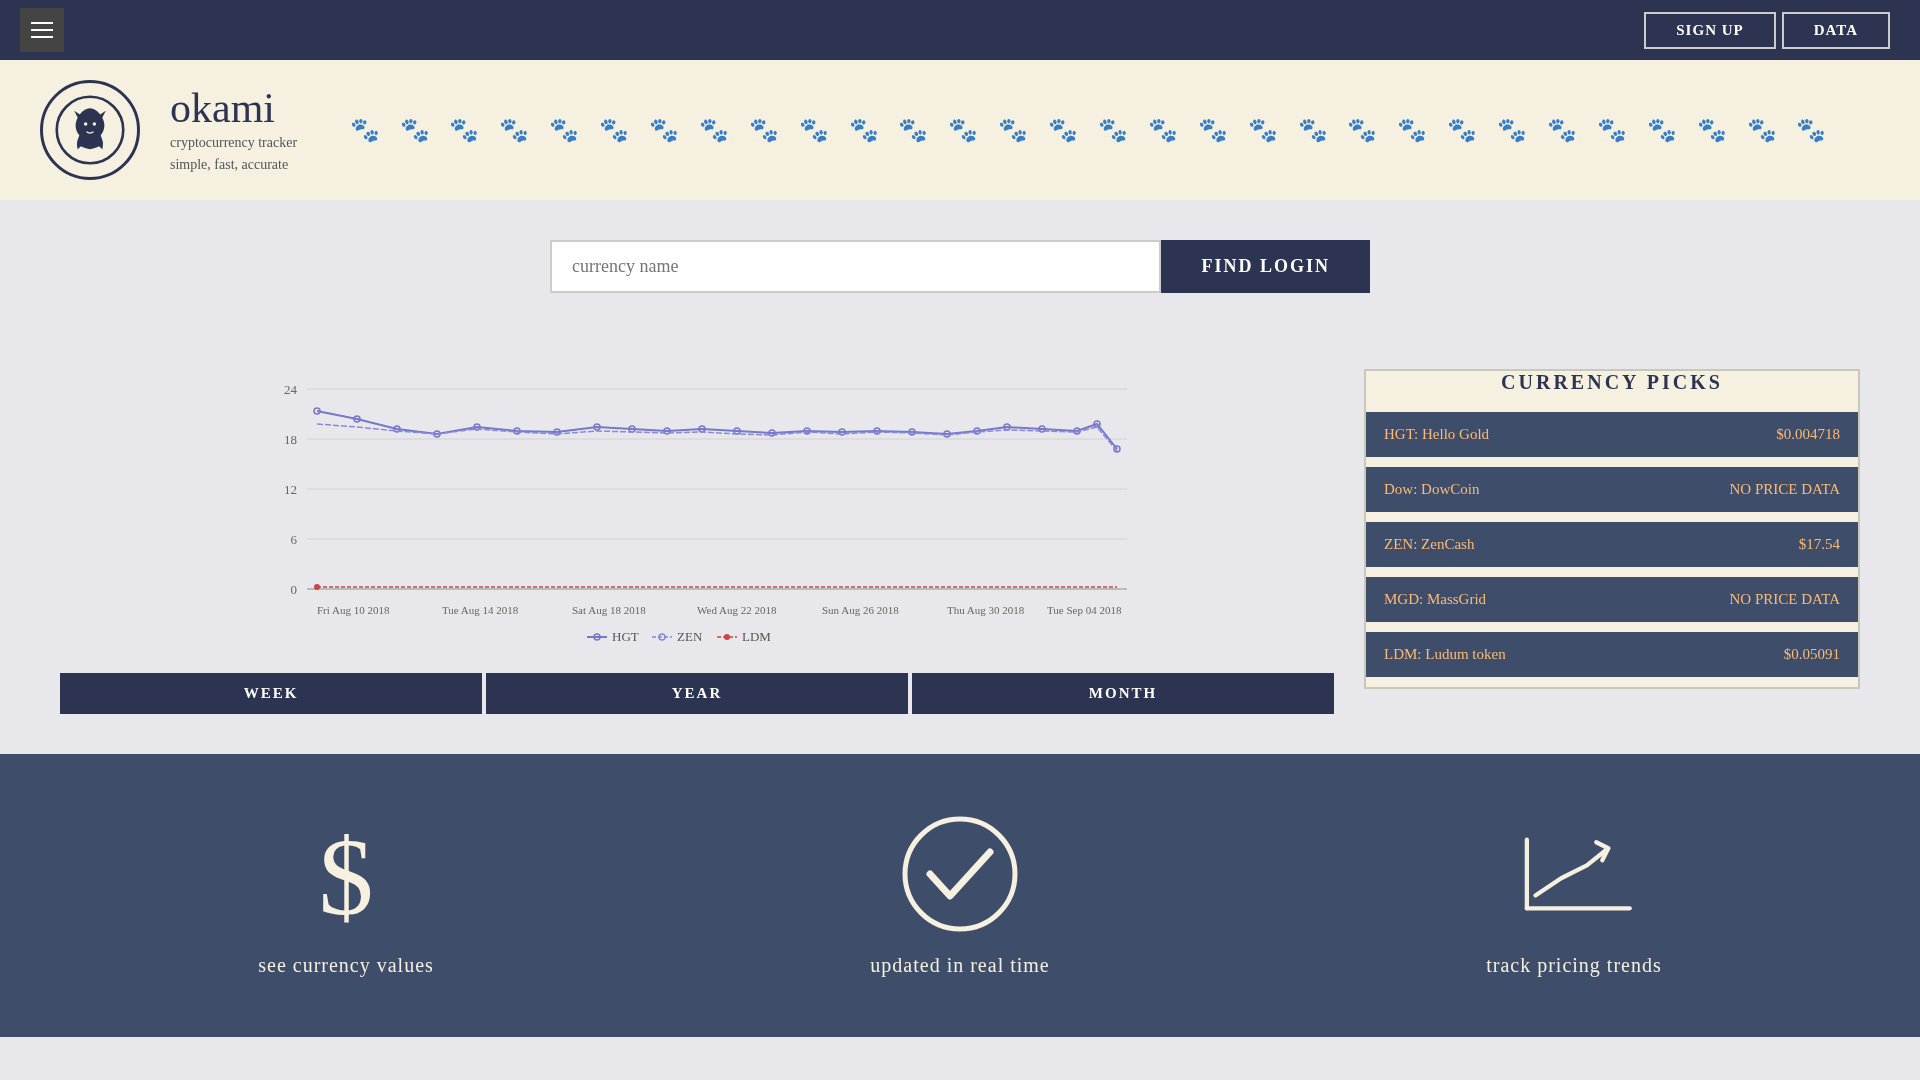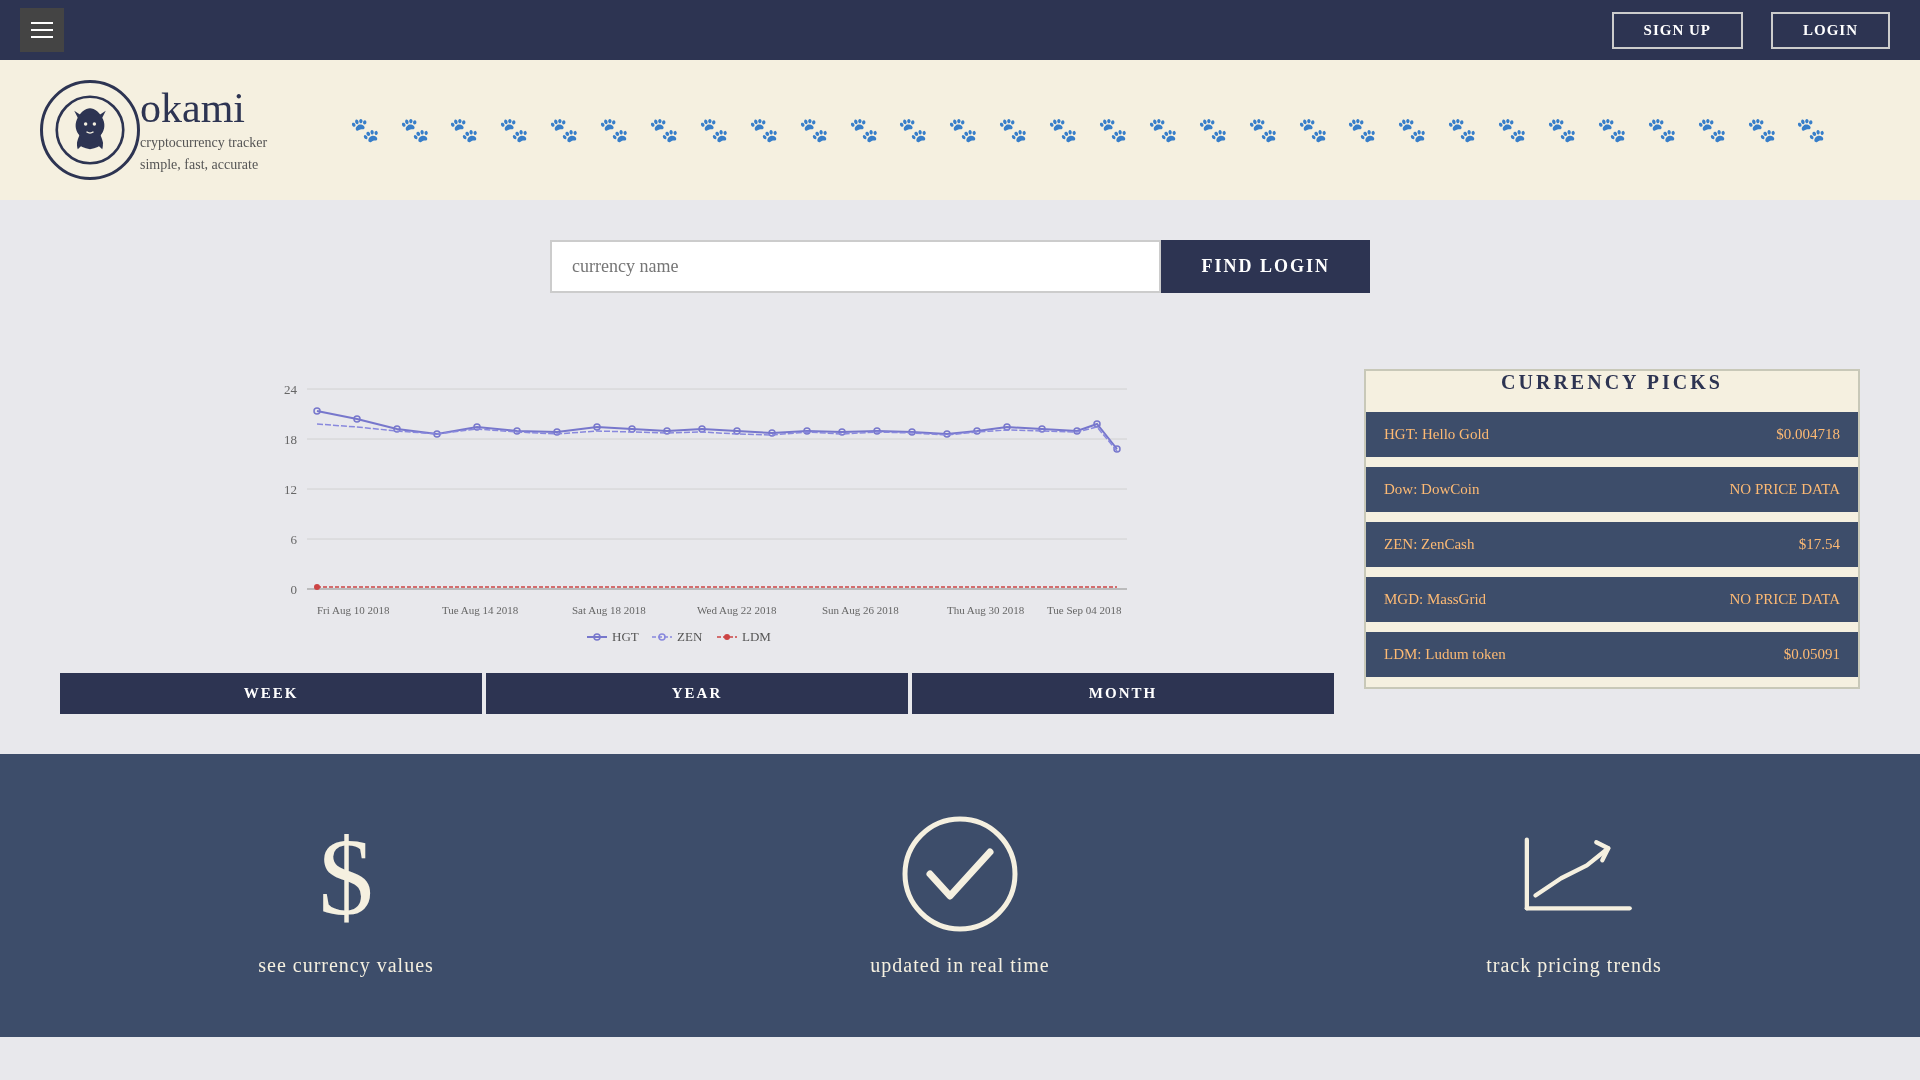--- a/index.html
+++ b/index.html
@@ -6,21 +6,21 @@
     body { font-family: Georgia, serif; background: #e8e8ec; width: 1920px; min-height: 1080px; overflow-x: hidden; }
 
     
     .navbar {
       background: #2d3452;
       height: 60px;
       display: flex;
       align-items: center;
       justify-content: flex-end;
       padding: 0 30px;
-      gap: 28px;
+      gap: 6px;
     }
     .nav-btn {
       background: transparent;
       border: 2px solid #ccc;
       color: #fff;
       padding: 8px 30px;
       font-size: 15px;
       font-family: Georgia, serif;
       letter-spacing: 1px;
       cursor: pointer;
@@ -52,20 +52,21 @@
       height: 2px;
       background: #fff;
     }
 
     
     .header {
       background: #f5f0e0;
       padding: 20px 40px;
       display: flex;
       align-items: center;
+      gap: 30px;
       position: relative;
       overflow: hidden;
     }
     .logo-circle {
       width: 100px;
       height: 100px;
       border-radius: 50%;
       border: 3px solid #2d3452;
       display: flex;
       align-items: center;
@@ -240,21 +241,21 @@
 
 <nav class="navbar">
   <button class="hamburger-btn">
     <div class="hamburger-lines">
       <span></span>
         <span></span>
         <span></span>
     </div>
   </button>
   <button class="nav-btn">SIGN UP</button>
-  <button class="nav-btn">LOGIN</button>
+  <button class="nav-btn">DATA</button>
 </nav>
 
 <header class="header">
   <div class="logo-circle">
     <svg viewBox="0 0 80 80" xmlns="http://www.w3.org/2000/svg">
 
       <circle cx="40" cy="40" r="38" fill="none" stroke="#2d3452" stroke-width="3"></circle>
       <path d="M40 15 C35 15, 28 20, 25 28 C22 35, 24 42, 28 46 C26 50, 24 56, 26 62 C30 58, 34 54, 40 52 C46 54, 50 58, 54 62 C56 56, 54 50, 52 46 C56 42, 58 35, 55 28 C52 20, 45 15, 40 15Z M33 30 C34 28, 36 27, 37 29 C36 31, 34 31, 33 30Z M43 29 C44 27, 46 28, 47 30 C46 31, 44 31, 43 29Z M35 38 C37 40, 40 41, 43 38" fill="#2d3452" stroke="none"></path>
 
       <path d="M25 55 Q30 45 35 42 Q40 40 45 42 Q50 45 55 55 Q50 60 40 62 Q30 60 25 55Z" fill="#2d3452"></path>

